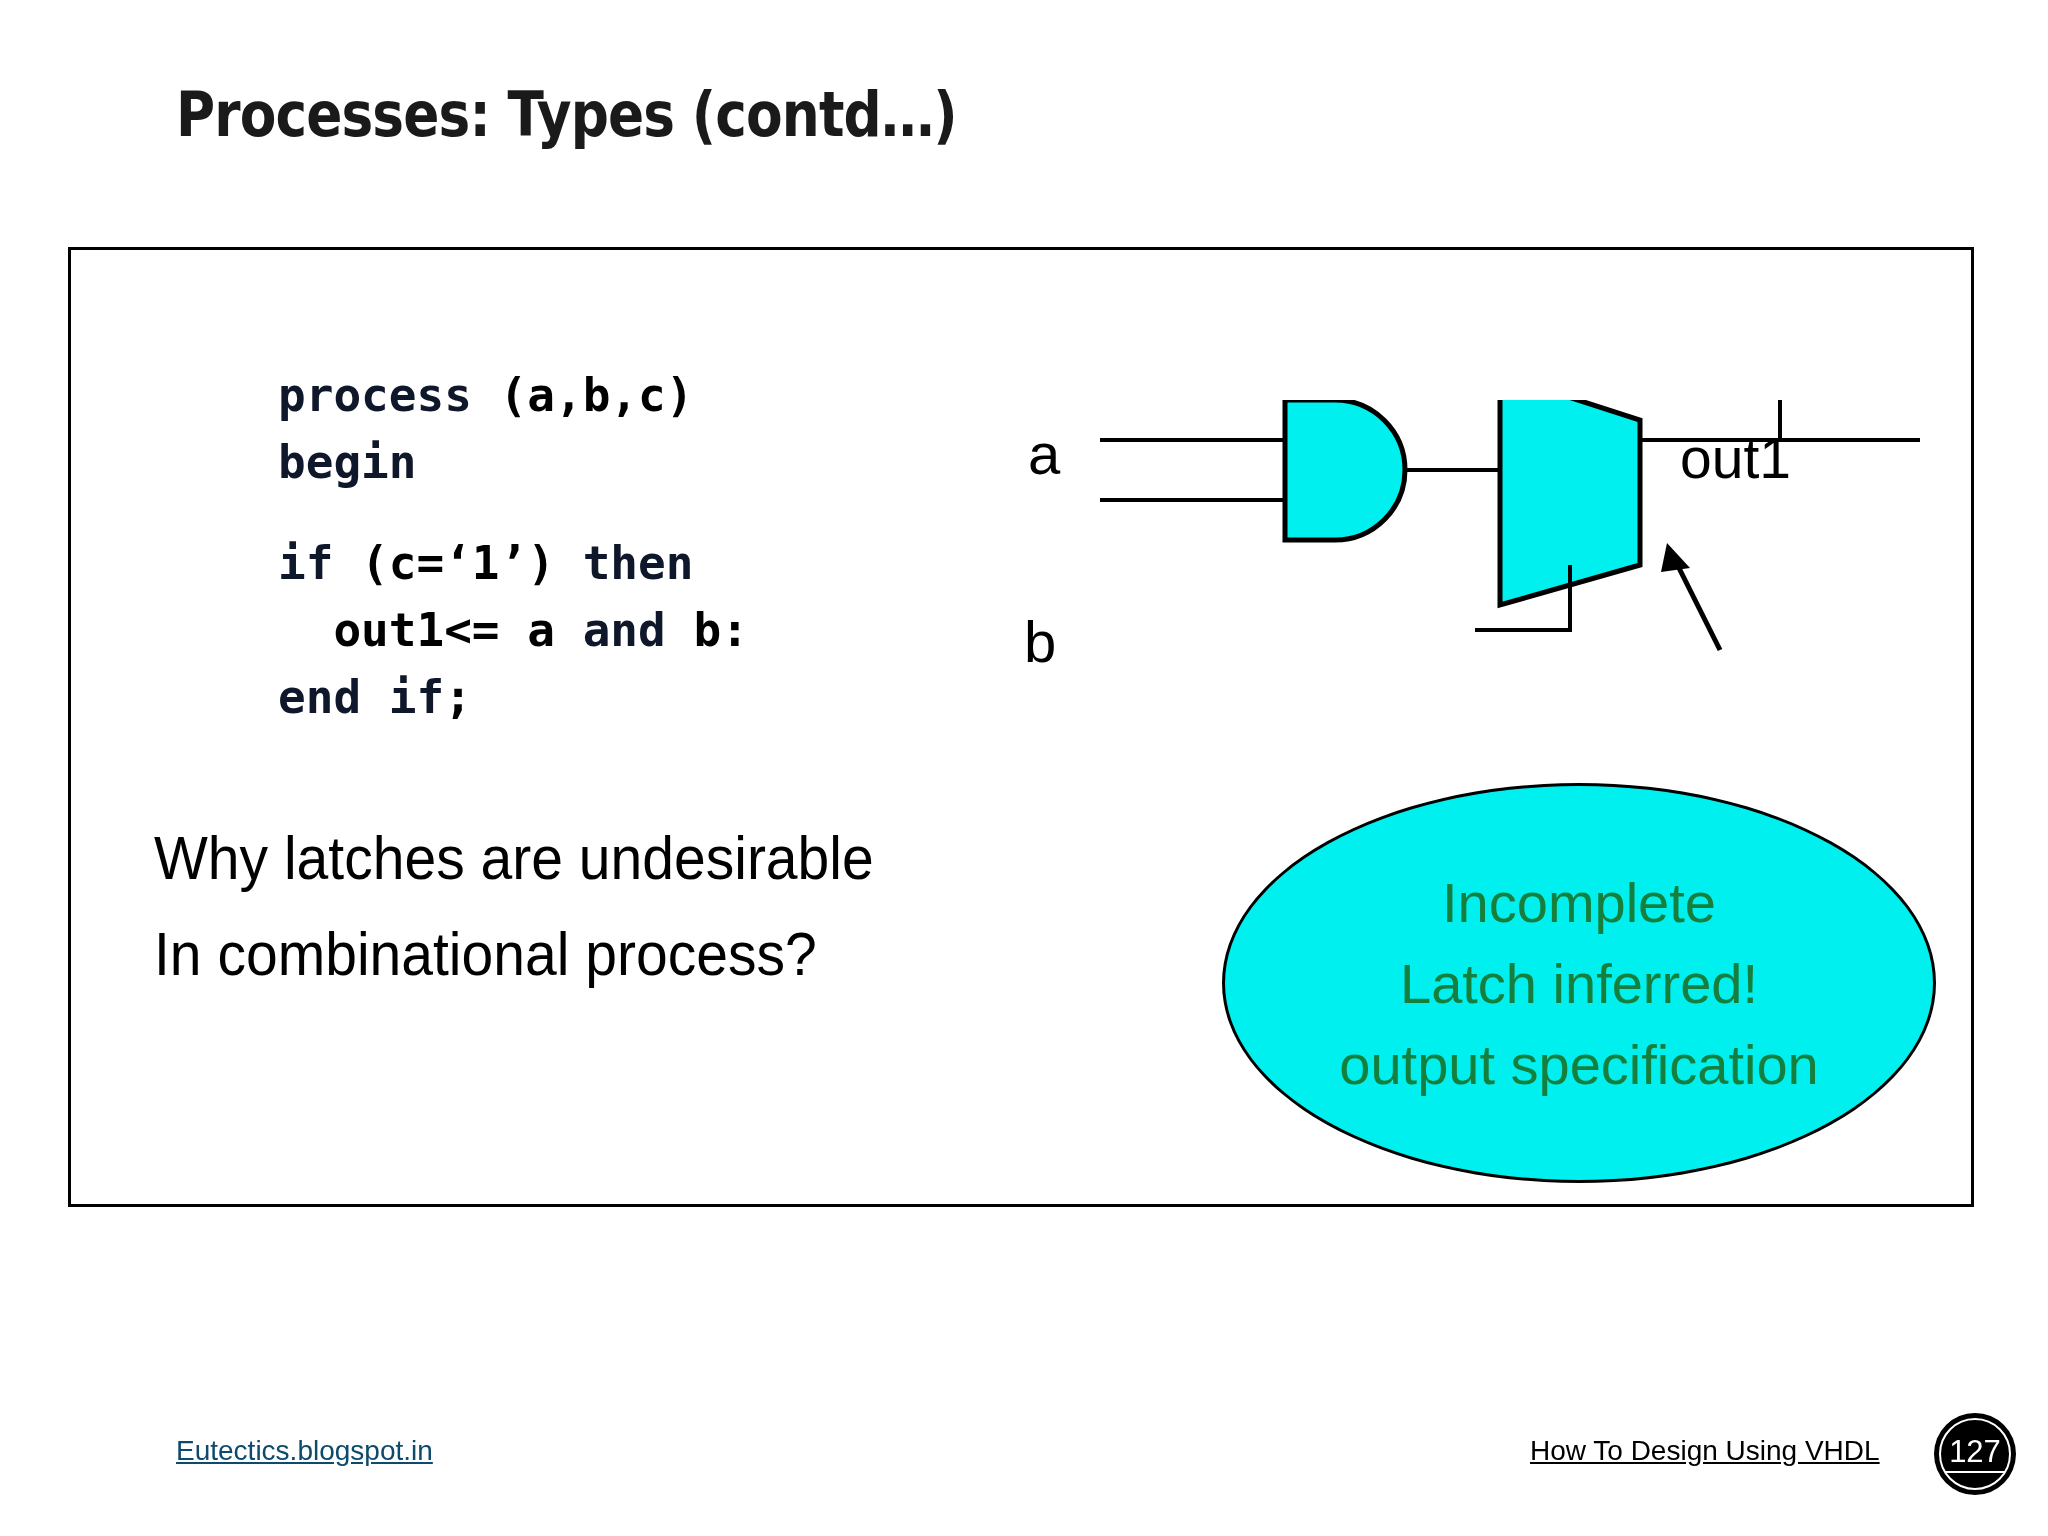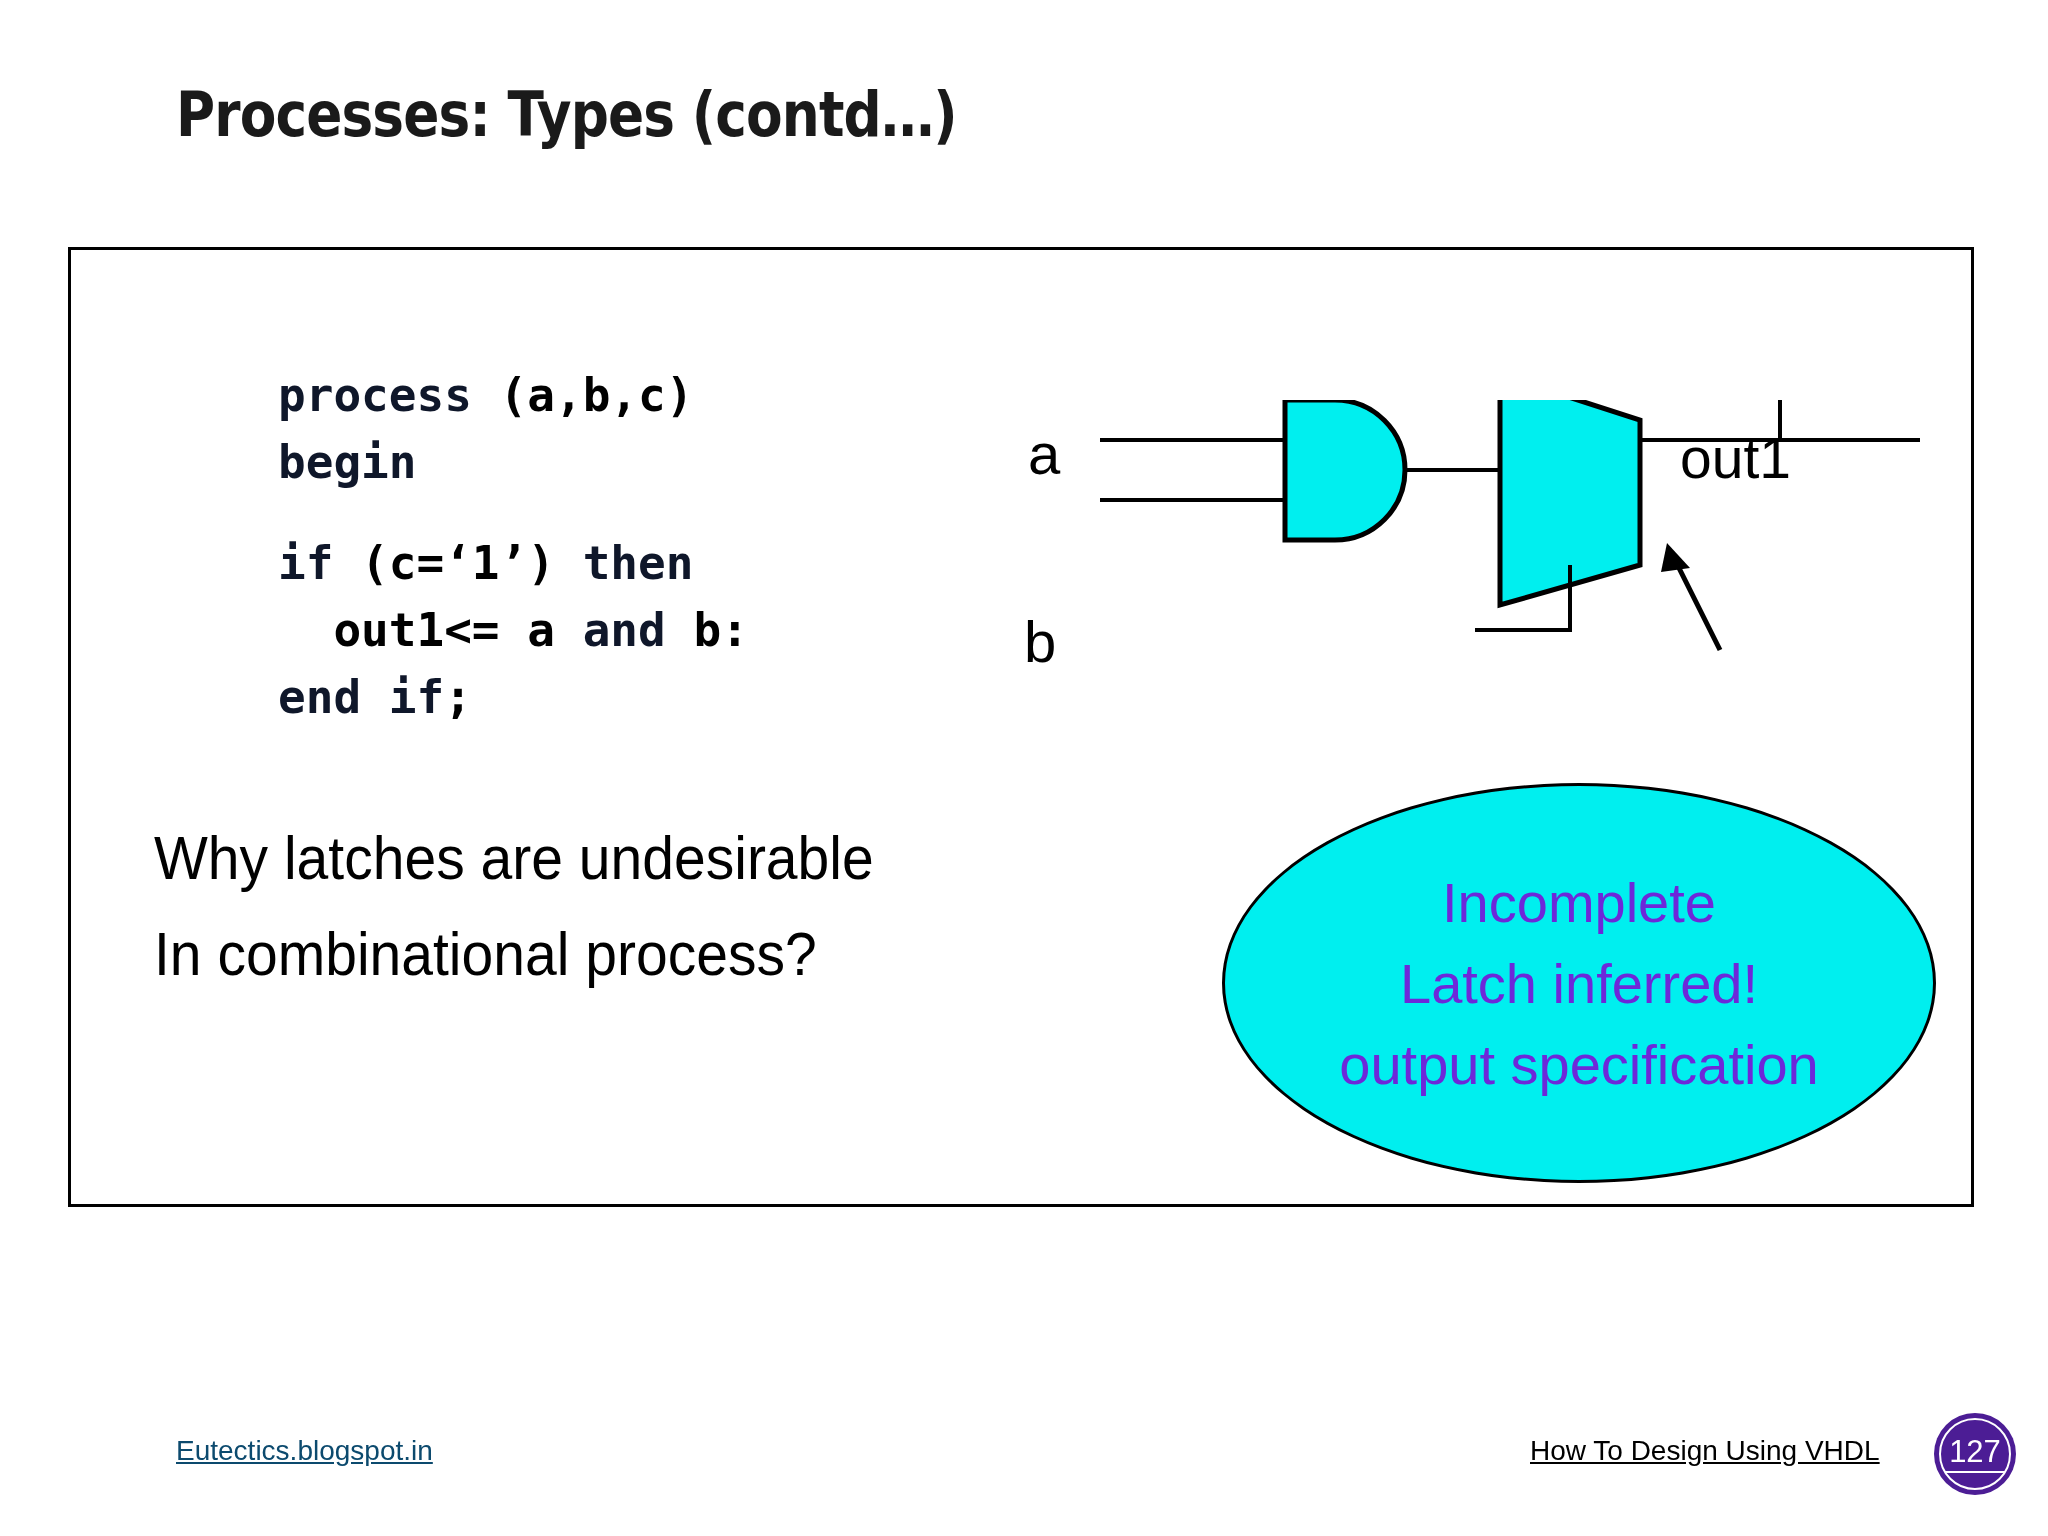--- a/index.html
+++ b/index.html
@@ -109,21 +109,21 @@
   }
   #callout-text {
     position: absolute;
     inset: 0;
     display: flex;
     flex-direction: column;
     justify-content: center;
     font-family: "Liberation Sans", sans-serif;
     font-size: 56px;
     line-height: 81px;
-    color: #6d28d9;
+    color: #15803d;
     text-align: center;
     white-space: nowrap;
   }
 
   
   #footer-left {
     position: absolute;
     left: 176px;
     top: 1435px;
     font-family: "Liberation Sans", sans-serif;
@@ -140,21 +140,21 @@
     color: #000000;
     text-decoration: underline;
   }
   #page-badge {
     position: absolute;
     left: 1934px;
     top: 1413px;
     width: 82px;
     height: 82px;
     border-radius: 50%;
-    background: #4c1d95;
+    background: #000000;
     display: flex;
     align-items: center;
     justify-content: center;
   }
   #page-badge-ring {
     position: absolute;
     left: 5px;
     top: 5px;
     right: 5px;
     bottom: 5px;

